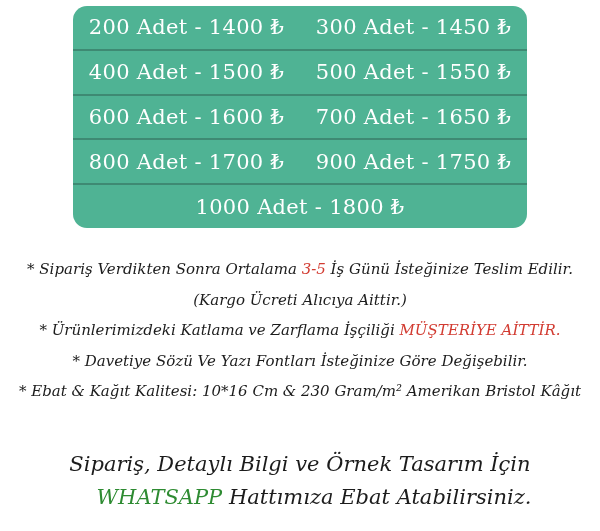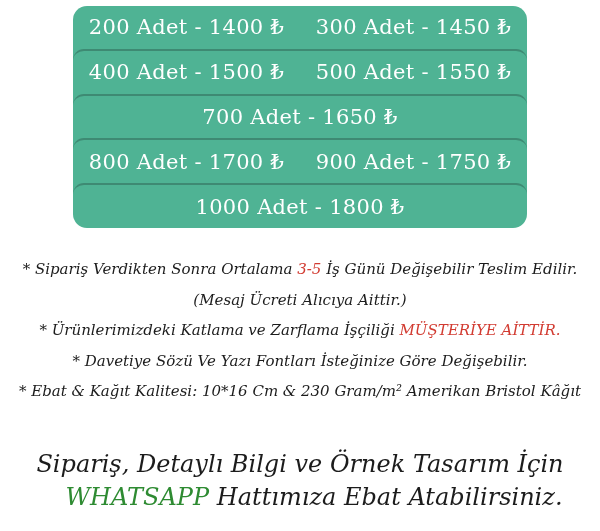--- a/index.html
+++ b/index.html
@@ -32,21 +32,20 @@
     overflow: hidden;
     display: flex;
     flex-direction: column;
   }
   .price-row {
     flex: 1;
     display: flex;
   }
   .price-row + .price-row {
     border-top: 2px solid var(--teal_dark, #3E8A73);
-    border-radius: 11px;
   }
   .price-cell {
     flex: 1;
     display: flex;
     align-items: center;
     justify-content: center;
     color: var(--white, #ffffff);
     font-size: 21px;
     letter-spacing: 0.3px;
     white-space: nowrap;
@@ -71,21 +70,21 @@
   .hl-green { color: var(--green, #2E8B32); margin-left: 28px; }
 
   
   .footer {
     position: absolute;
     top: 448px;
     left: 0;
     width: 600px;
     text-align: center;
     font-style: italic;
-    font-size: 24px;
+    font-size: 21px;
     color: var(--text, #1C1C1C);
   }
   .footer-line {
     line-height: 33px;
     white-space: nowrap;
   }
 </style>
 </head>
 <body>
 
@@ -94,34 +93,35 @@
   <div class="price-table">
       <div class="price-row">
         <div class="price-cell">200 Adet - 1400 ₺</div>
         <div class="price-cell">300 Adet - 1450 ₺</div>
       </div>
       <div class="price-row">
         <div class="price-cell">400 Adet - 1500 ₺</div>
         <div class="price-cell">500 Adet - 1550 ₺</div>
       </div>
       <div class="price-row">
+        <div class="price-cell">600 Adet - 1600 ₺</div>
         <div class="price-cell">700 Adet - 1650 ₺</div>
       </div>
       <div class="price-row">
         <div class="price-cell">800 Adet - 1700 ₺</div>
         <div class="price-cell">900 Adet - 1750 ₺</div>
       </div>
       <div class="price-row">
         <div class="price-cell">1000 Adet - 1800 ₺</div>
       </div>
     </div>
 
   <div class="notes">
-      <div class="note-line"><span>* Sipariş Verdikten Sonra Ortalama </span><span class="hl-red">3-5</span><span> İş Günü Değişebilir Teslim Edilir.</span></div>
-      <div class="note-line"><span>(Mesaj Ücreti Alıcıya Aittir.)</span></div>
+      <div class="note-line"><span>* Sipariş Verdikten Sonra Ortalama </span><span class="hl-red">3-5</span><span> İş Günü İsteğinize Teslim Edilir.</span></div>
+      <div class="note-line"><span>(Kargo Ücreti Alıcıya Aittir.)</span></div>
       <div class="note-line"><span>* Ürünlerimizdeki Katlama ve Zarflama İşçiliği </span><span class="hl-red">MÜŞTERİYE AİTTİR.</span></div>
       <div class="note-line"><span>* Davetiye Sözü Ve Yazı Fontları İsteğinize Göre Değişebilir.</span></div>
       <div class="note-line"><span>* Ebat &amp; Kağıt Kalitesi: 10*16 Cm &amp; 230 Gram/m² Amerikan Bristol Kâğıt</span></div>
     </div>
 
   <div class="footer">
     <div class="footer-line">Sipariş, Detaylı Bilgi ve Örnek Tasarım İçin</div>
     <div class="footer-line"><span class="hl-green">WHATSAPP</span><span> Hattımıza Ebat Atabilirsiniz.</span></div>
   </div>
 

